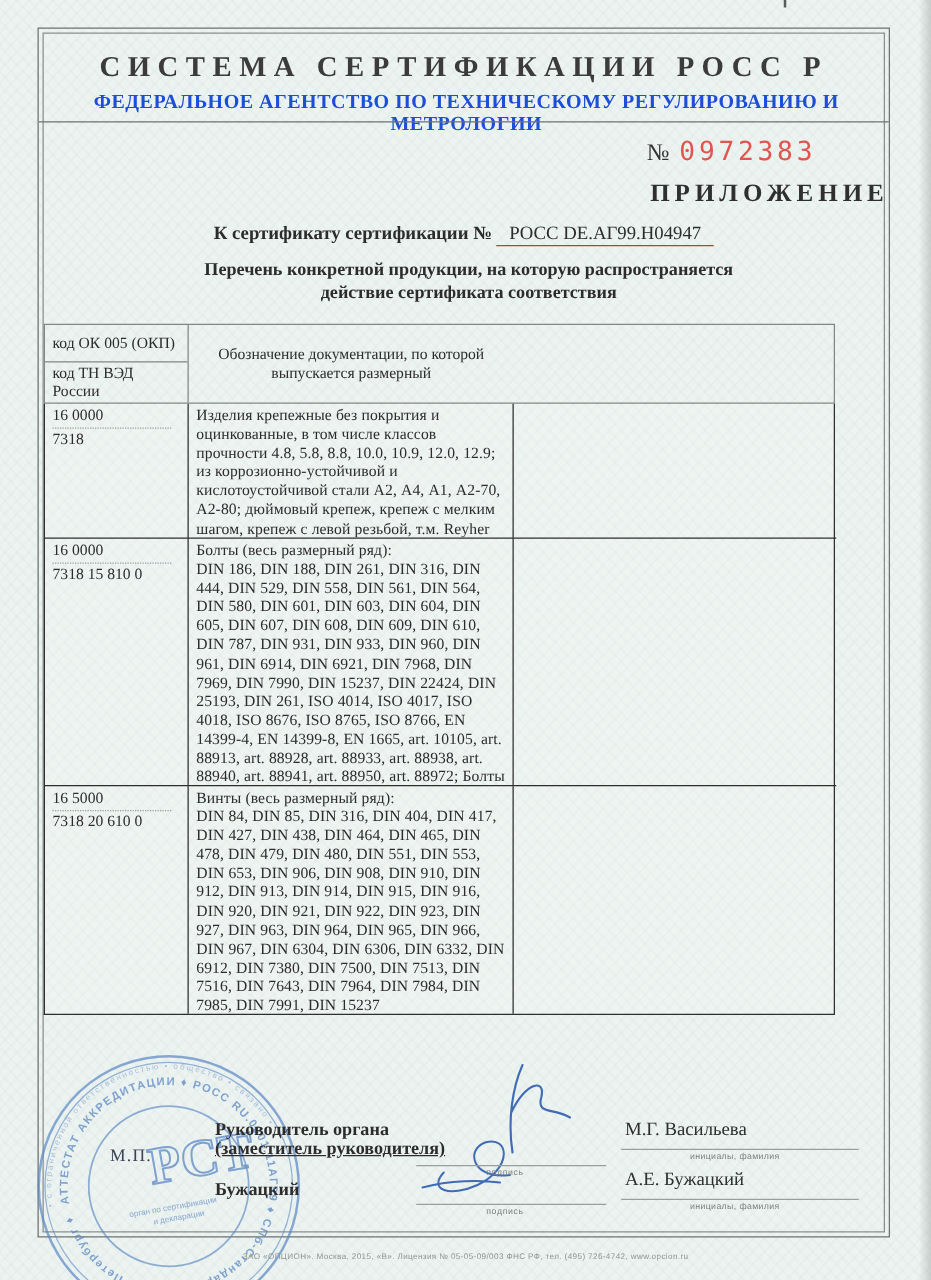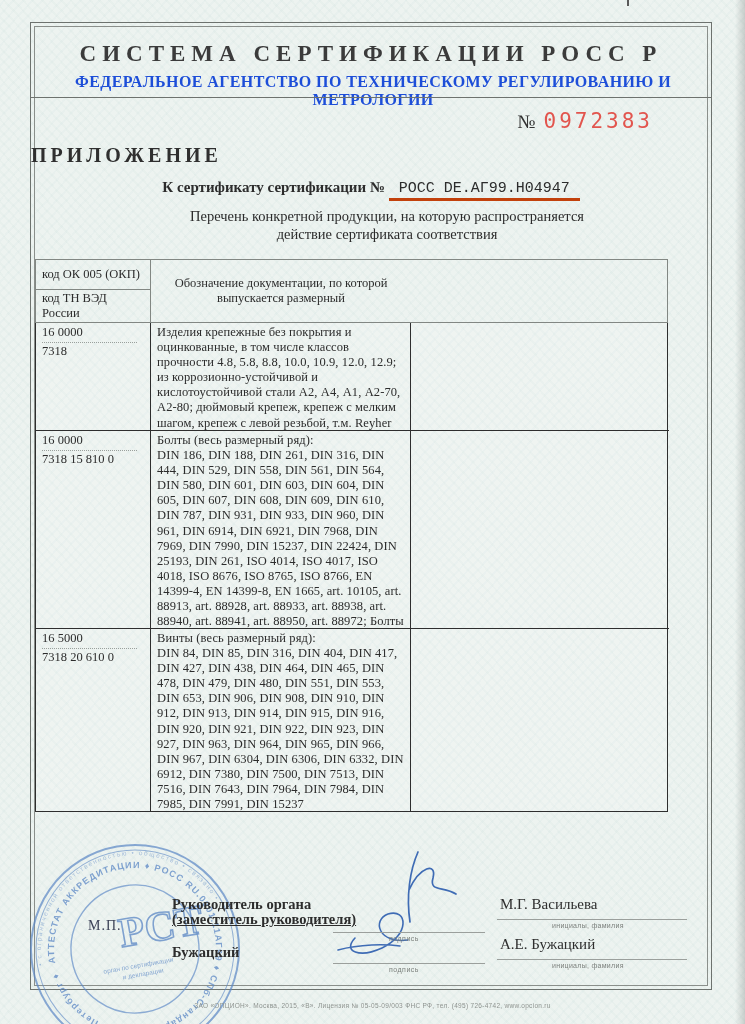--- a/index.html
+++ b/index.html
@@ -25,27 +25,27 @@
     font-size:23px;font-weight:bold;letter-spacing:6px;color:#3b3b3b;}
   .agency{position:absolute;left:2px;top:50px;width:100%;text-align:center;
     font-size:16px;font-weight:bold;letter-spacing:.4px;color:#1d4ed8;}
   .head-divider{position:absolute;left:0;top:74px;width:100%;border-top:1.5px solid #6d726e;}
 
   .blank-no{position:absolute;right:58px;top:86px;display:flex;align-items:baseline;gap:8px;}
   .blank-no .nosign{font-size:19px;color:#333;}
   .blank-no .digits{font-family:"DejaVu Sans Mono", monospace;font-size:21px;
     letter-spacing:3px;color:#e2554e;}
 
-  .doc-title{position:absolute;left:0;top:121px;width:100%;text-align:left;
+  .doc-title{position:absolute;left:0;top:121px;width:100%;text-align:right;
     font-size:20px;font-weight:bold;letter-spacing:4px;color:#2f2f2f;}
   .cert-line{position:absolute;left:0;top:156px;width:100%;text-align:center;font-size:15px;}
   .cert-line .lbl{font-weight:bold;}
-  .cert-line .val{border-bottom:3px solid #c2410c;padding:0 10px 1px 10px;font-family:Liberation Mono, monospace;}
-  .subtitle{position:absolute;left:16px;top:184px;width:100%;text-align:center;
-    font-size:14.5px;font-weight:normal;line-height:18px;}
+  .cert-line .val{border-bottom:1px solid #c2410c;padding:0 10px 1px 10px;}
+  .subtitle{position:absolute;left:4px;top:184px;width:100%;text-align:center;
+    font-size:14.5px;font-weight:bold;line-height:18px;}
 
   .tbl{position:absolute;left:4px;top:236px;width:633px;font-size:12.5px;}
   .tbl-header{display:grid;grid-template-columns:115px 260px 258px;
     border:1px solid #828783;box-sizing:border-box;}
   .tbl-header > .hc{box-sizing:border-box;border-right:1px solid #828783;
     display:flex;flex-direction:column;justify-content:center;text-align:center;height:62px;}
   .tbl-header > .hc:last-child{border-right:none;}
   .hc-codes{justify-content:stretch !important;text-align:left !important;}
   .hc-codes .h1{flex:1;display:flex;align-items:center;padding:0 6px;
     border-bottom:1px solid #828783;}

